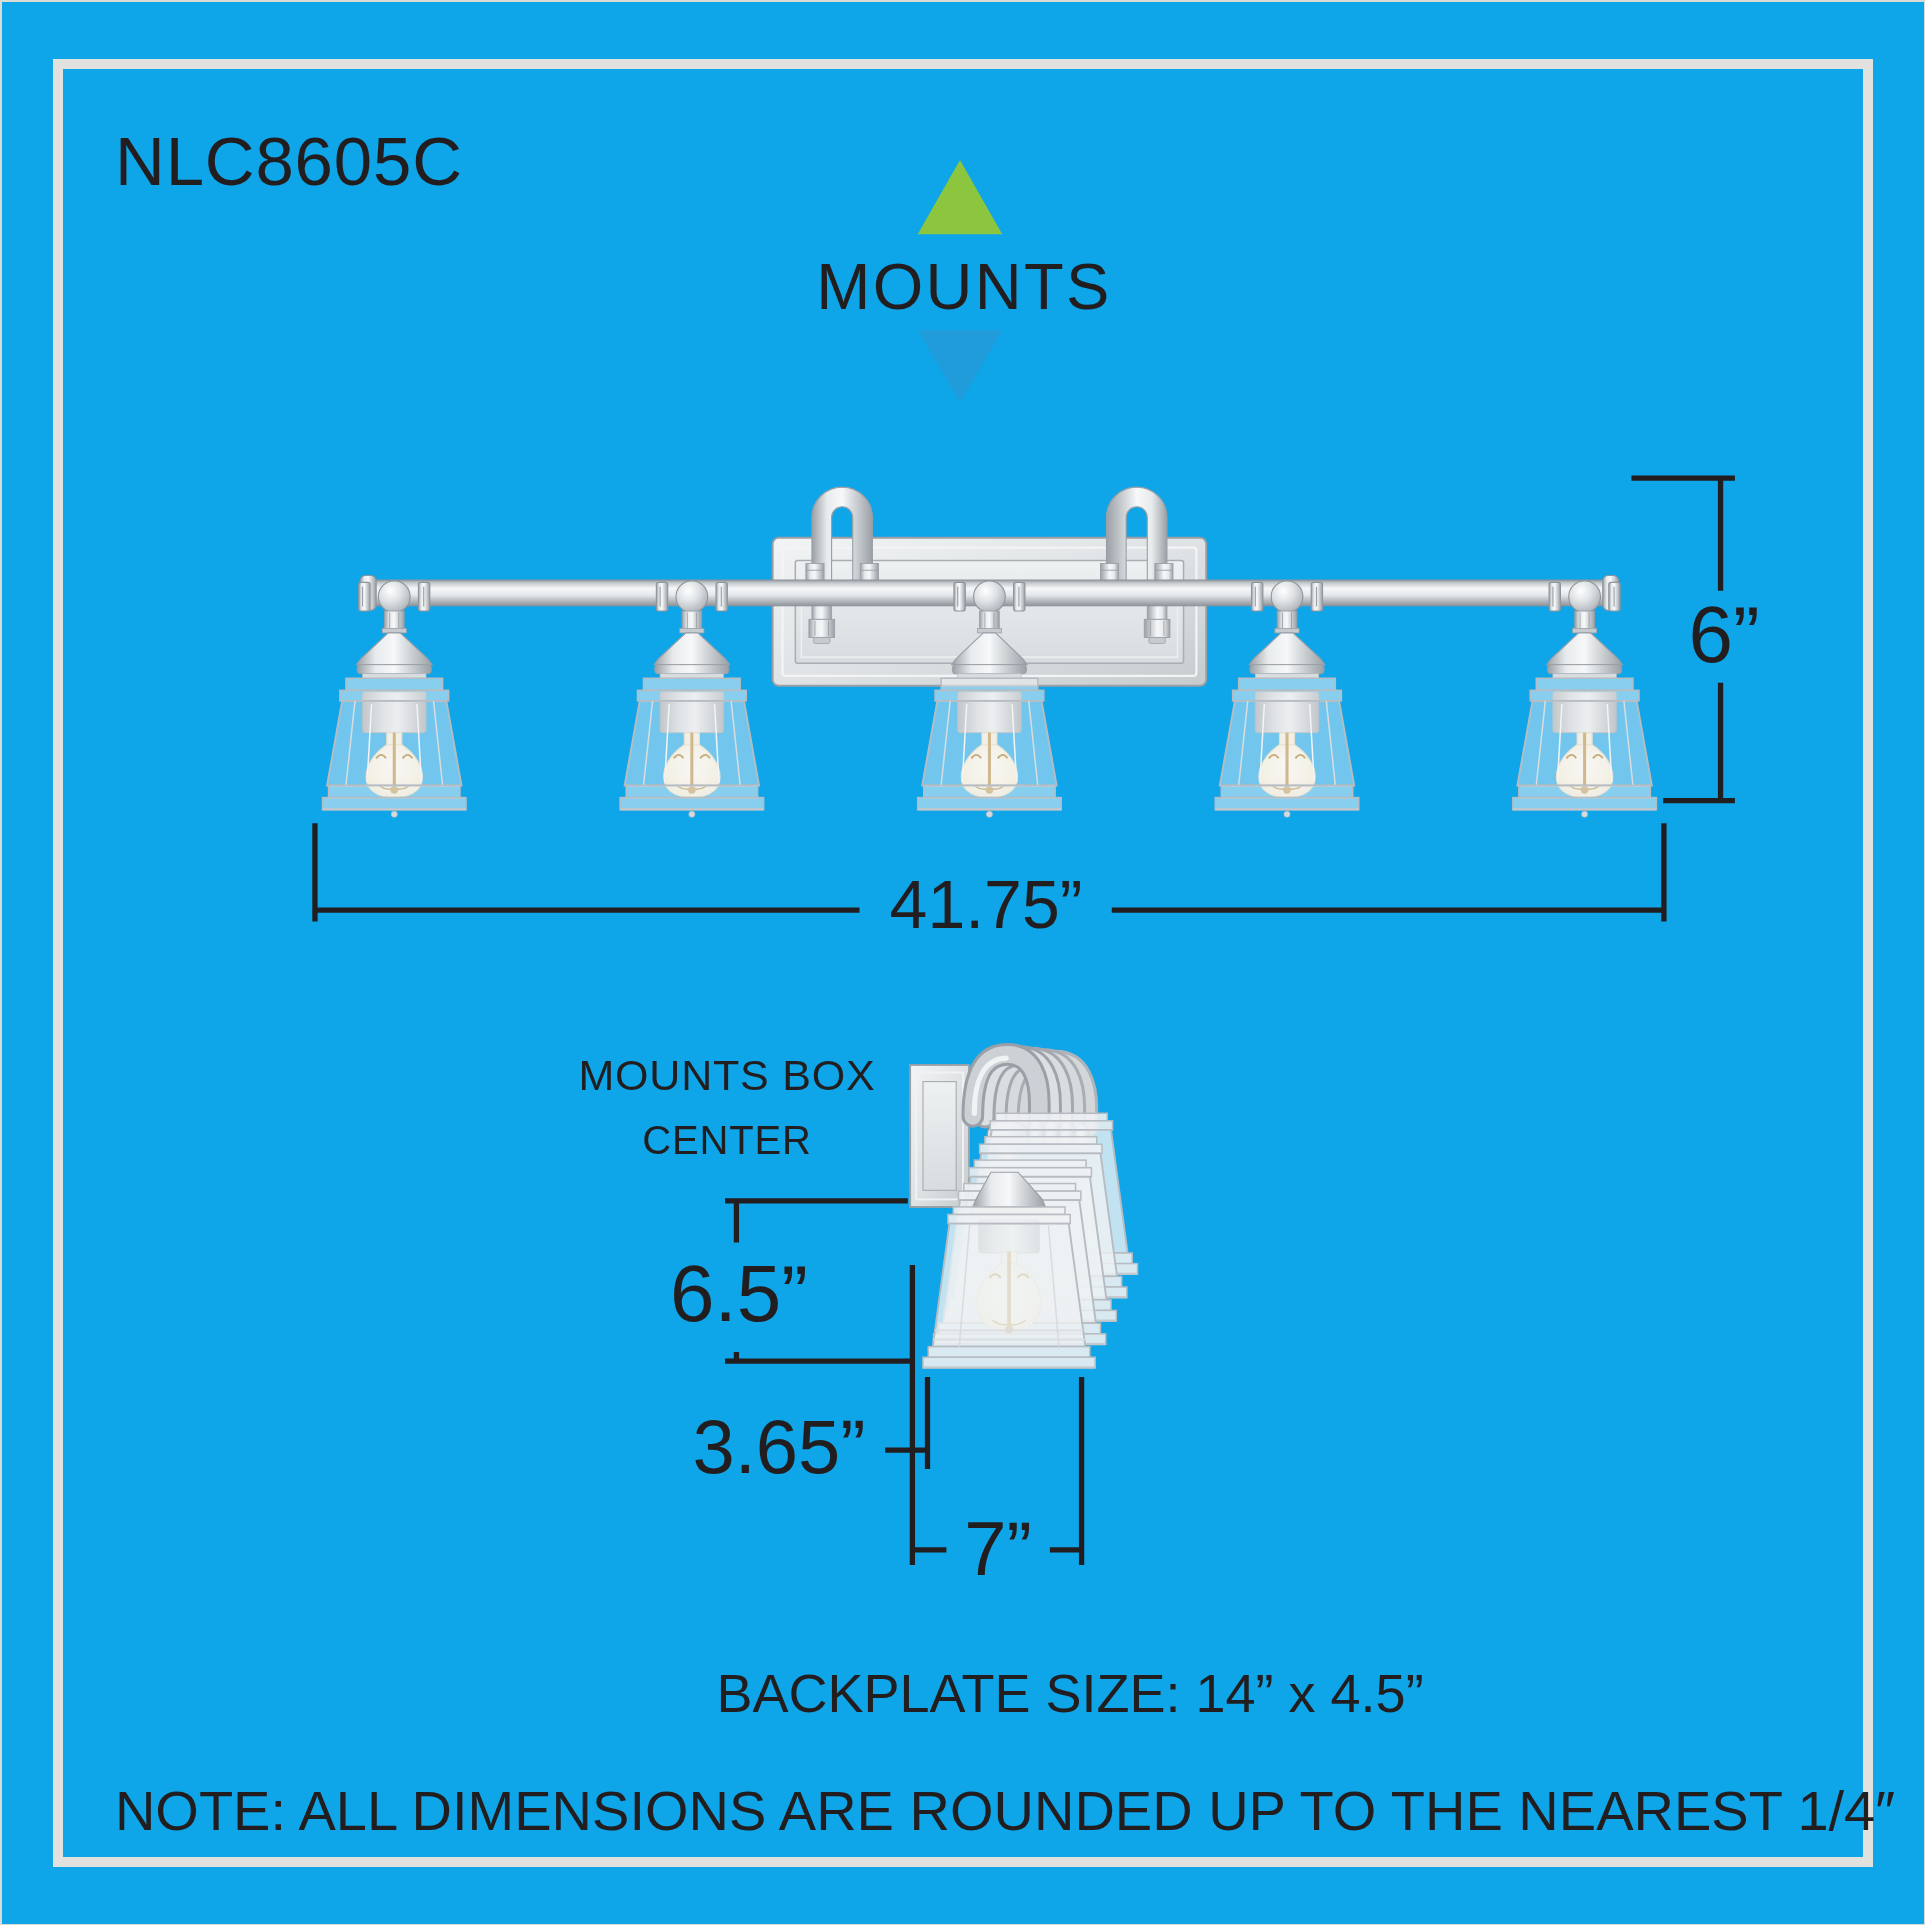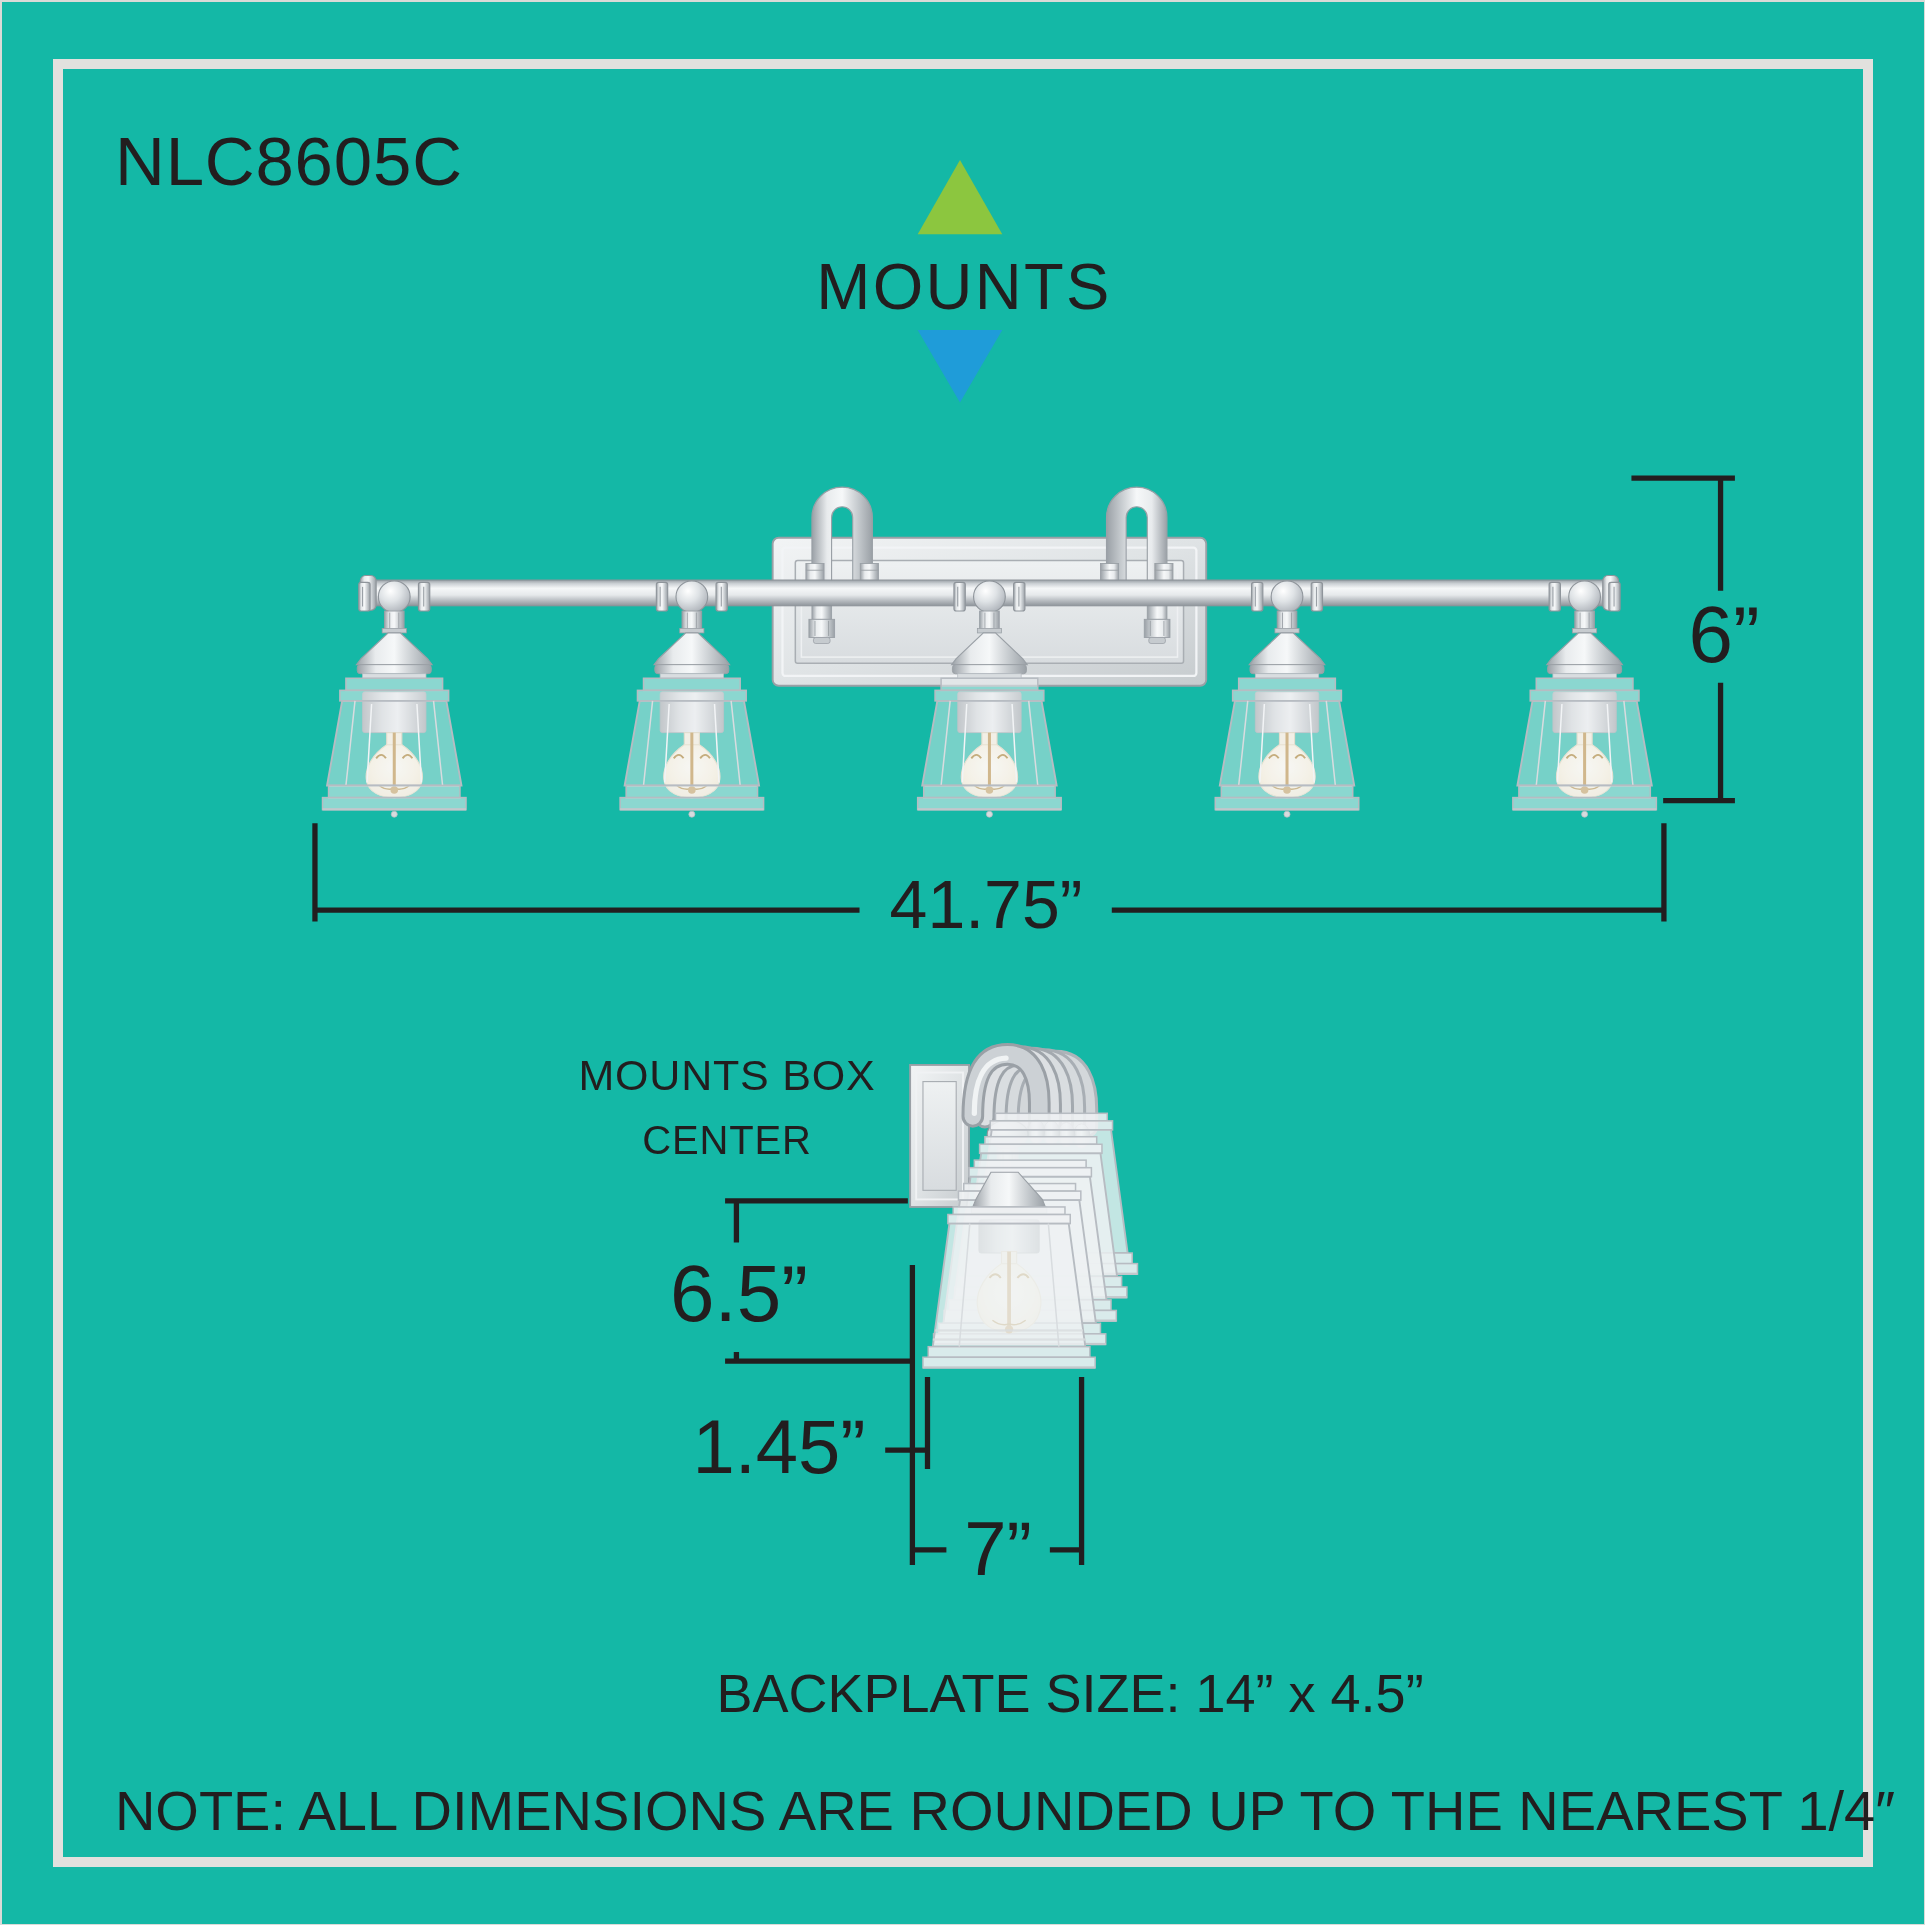--- a/index.html
+++ b/index.html
@@ -1,17 +1,17 @@
 <!DOCTYPE html>
 <html style="font-size:12px"><head>
 <meta charset="utf-8">
 <style>
   html,body{margin:0;padding:0;background:#ffffff;}
   #stage{
-    position:relative;width:1926px;height:1926px;background:#14b8a6;overflow:hidden;
+    position:relative;width:1926px;height:1926px;background:#0ea5e9;overflow:hidden;
     font-family:"Liberation Sans",sans-serif;color:#221e1f;
   }
   #outer-edge{position:absolute;left:0;top:0;right:0;bottom:0;border:2.3px solid #dadad7;pointer-events:none;}
   #frame{position:absolute;left:53px;top:59px;right:53px;bottom:59px;border:10.6px solid #e1e1de;pointer-events:none;}
   .lbl{position:absolute;white-space:nowrap;line-height:1;color:#221e1f;}
   .ctr{transform:translateX(-50%);}
   #model{left:115px;top:127px;font-size:69px;letter-spacing:0.8px;}
   #mounts-label{left:964px;top:254px;font-size:65px;letter-spacing:2.3px;}
   #dim-front-height{left:1724px;top:595px;font-size:80px;}
   #dim-front-width{left:986px;top:870px;font-size:68px;}
@@ -252,19 +252,19 @@
 
   <div class="lbl" id="model">NLC8605C</div>
   <div class="lbl ctr" id="mounts-label">MOUNTS</div>
 
   <div class="lbl ctr" id="dim-front-height">6”</div>
   <div class="lbl ctr" id="dim-front-width">41.75”</div>
 
   <div class="lbl ctr" id="outlet-line1">MOUNTS BOX</div>
   <div class="lbl ctr" id="outlet-line2">CENTER</div>
   <div class="lbl ctr" id="dim-side-center">6.5”</div>
-  <div class="lbl ctr" id="dim-side-depth">1.45”</div>
+  <div class="lbl ctr" id="dim-side-depth">3.65”</div>
   <div class="lbl ctr" id="dim-side-glass">7”</div>
 
   <div class="lbl ctr" id="backplate-size">BACKPLATE SIZE: 14” x 4.5”</div>
   <div class="lbl ctr" id="note-line">NOTE:  ALL DIMENSIONS ARE ROUNDED UP TO THE NEAREST  1/4″</div>
 </div>
 
 
 </body></html>

